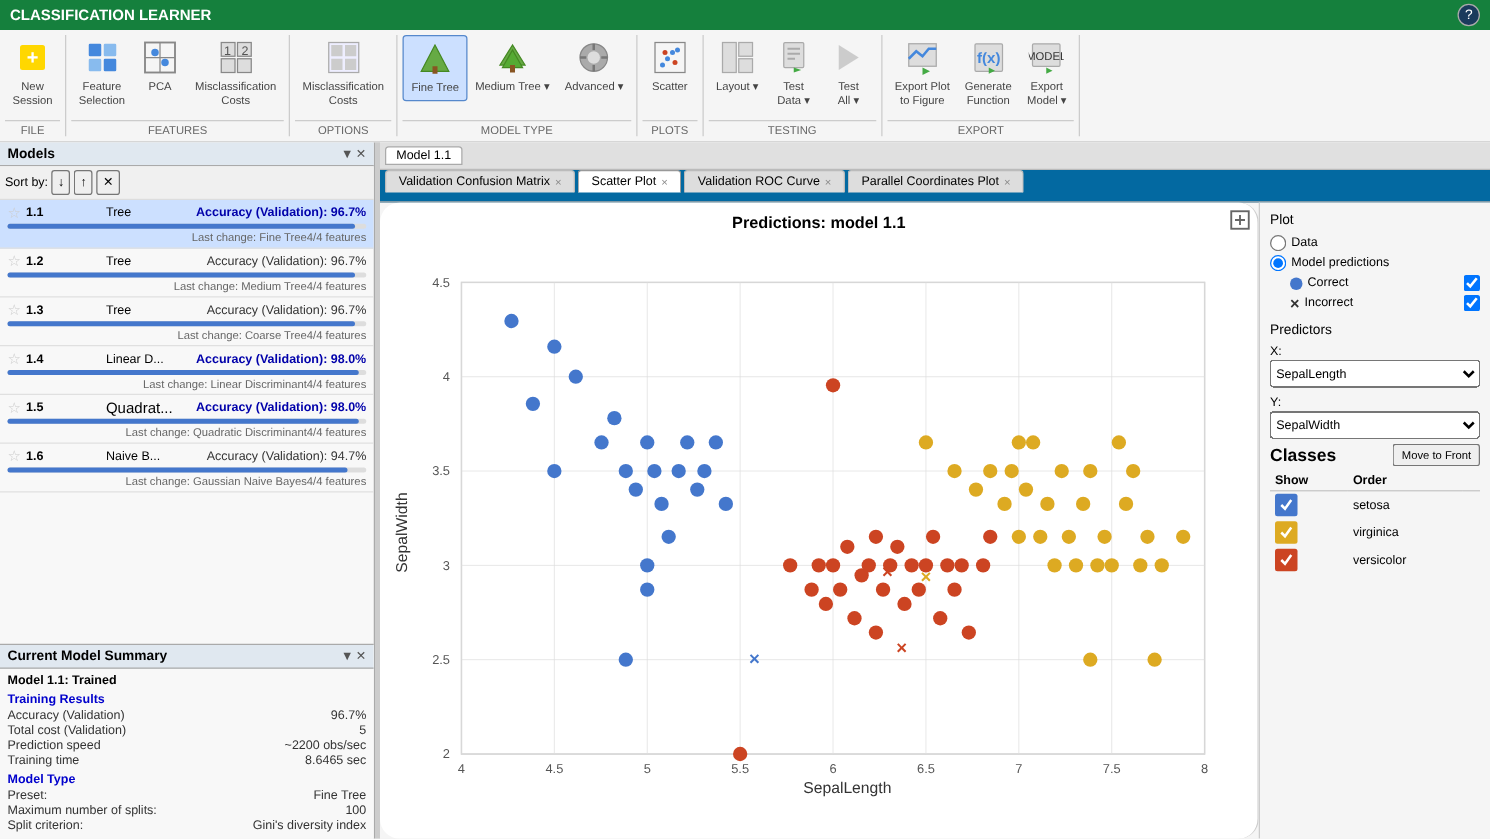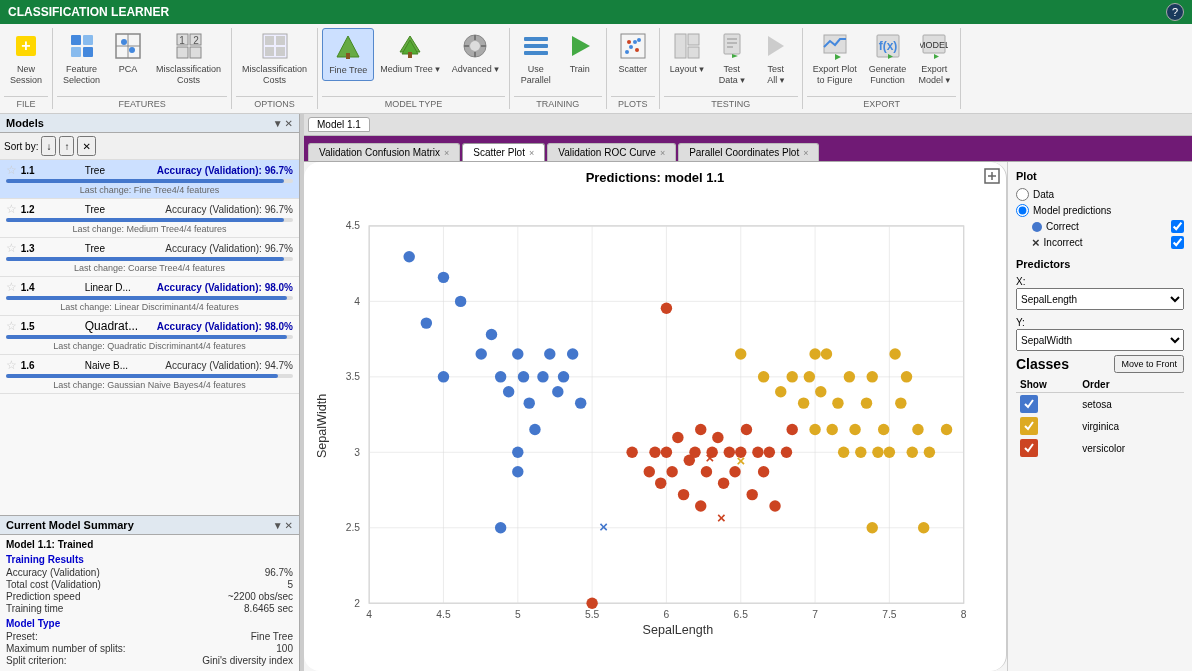--- a/index.html
+++ b/index.html
@@ -132,21 +132,21 @@
       border-bottom: 1px solid #e0e0e0;
       cursor: pointer;
     }
     .model-item.selected { background: #cce0ff; }
     .model-row1 { display: flex; align-items: center; gap: 4px; }
     .model-star { color: #ccc; font-size: 12px; cursor: pointer; }
     .model-name { font-weight: bold; font-size: 10px; min-width: 60px; }
     .model-accuracy { font-size: 10px; color: #333; margin-left: auto; }
     .accuracy-bar-container { height: 4px; background: #ddd; margin: 2px 0; border-radius: 2px; }
     .accuracy-bar { height: 4px; background: #4477cc; border-radius: 2px; }
-    .model-details { font-size: 9px; color: #666; display: flex; justify-content: center; }
+    .model-details { font-size: 9px; color: #666; display: flex; justify-content: flex-end; }
 
     
     .summary-panel {
       border-top: 1px solid #aaa;
       background: #f8f8f8;
       overflow-y: auto;
       max-height: 220px;
     }
     .summary-content {
       padding: 4px 6px;
@@ -162,22 +162,22 @@
     .right-panel {
       flex: 1;
       display: flex;
       flex-direction: column;
       background: #f5f5f5;
     }
 
     
     .tabs-header {
       display: flex;
-      align-items: flex-end;
-      background: #701a75;
+      align-items: flex-start;
+      background: #0369a1;
       border-bottom: 1px solid #aaa;
       padding: 0 4px;
       height: 26px;
     }
     .tab {
       padding: 3px 10px;
       font-size: 10px;
       cursor: pointer;
       border: 1px solid #bbb;
       border-bottom: none;
@@ -223,21 +223,21 @@
 
     
     .controls-panel {
       width: 185px;
       min-width: 185px;
       background: #f5f5f5;
       padding: 8px;
       overflow-y: auto;
       border-left: 1px solid #ccc;
     }
-    .ctrl-section-title { font-size: 11px; font-weight: bold; margin-bottom: 6px; margin-top: 8px; }
+    .ctrl-section-title { font-size: 11px; font-weight: normal; margin-bottom: 6px; margin-top: 8px; }
     .ctrl-section-title:first-child { margin-top: 0; }
     .radio-row { display: flex; align-items: center; gap: 4px; margin: 3px 0; font-size: 10px; }
     .radio-row input[type=radio] { margin: 0; }
     .checkbox-row { display: flex; align-items: center; gap: 4px; margin: 2px 0; font-size: 10px; }
     .legend-dot { width: 10px; height: 10px; border-radius: 50%; display: inline-block; }
     .ctrl-label { font-size: 10px; margin: 3px 0 1px; }
     .ctrl-select {
       width: 100%;
       font-size: 10px;
       height: 22px;
@@ -394,43 +394,20 @@
             <rect x="3" y="13" width="5" height="2" fill="#777"></rect>
             <rect x="20" y="13" width="5" height="2" fill="#777"></rect>
           </svg>
         </div>
         <span class="toolbar-label">Advanced ▾</span>
       </button>
     </div>
     <div class="section-label">MODEL TYPE</div>
   </div>
 
-  <div class="toolbar-section-wrapper" style="padding:0 4px;">
-    <div class="buttons-row">
-      <button class="toolbar-btn">
-        <div class="icon-img">
-          <svg width="28" height="28" viewBox="0 0 28 28">
-            <rect x="2" y="5" width="24" height="4" fill="#4488cc" rx="1"></rect>
-            <rect x="2" y="12" width="24" height="4" fill="#4488cc" rx="1"></rect>
-            <rect x="2" y="19" width="24" height="4" fill="#4488cc" rx="1"></rect>
-          </svg>
-        </div>
-        <span class="toolbar-label">Use<br>Parallel</span>
-      </button>
-      <button class="toolbar-btn">
-        <div class="icon-img">
-          <svg width="28" height="28" viewBox="0 0 28 28">
-            <polygon points="6,4 24,14 6,24" fill="#44aa44"></polygon>
-          </svg>
-        </div>
-        <span class="toolbar-label">Train</span>
-      </button>
-    </div>
-    <div class="section-label">TRAINING</div>
-  </div>
 
   <div class="toolbar-section-wrapper" style="padding:0 4px;">
     <div class="buttons-row">
       <button class="toolbar-btn">
         <div class="icon-img">
           <svg width="28" height="28" viewBox="0 0 28 28">
             <rect x="2" y="2" width="24" height="24" fill="none" stroke="#888" stroke-width="1"></rect>
             <circle cx="8" cy="20" r="2" fill="#4488dd"></circle>
             <circle cx="12" cy="15" r="2" fill="#4488dd"></circle>
             <circle cx="16" cy="10" r="2" fill="#4488dd"></circle>

